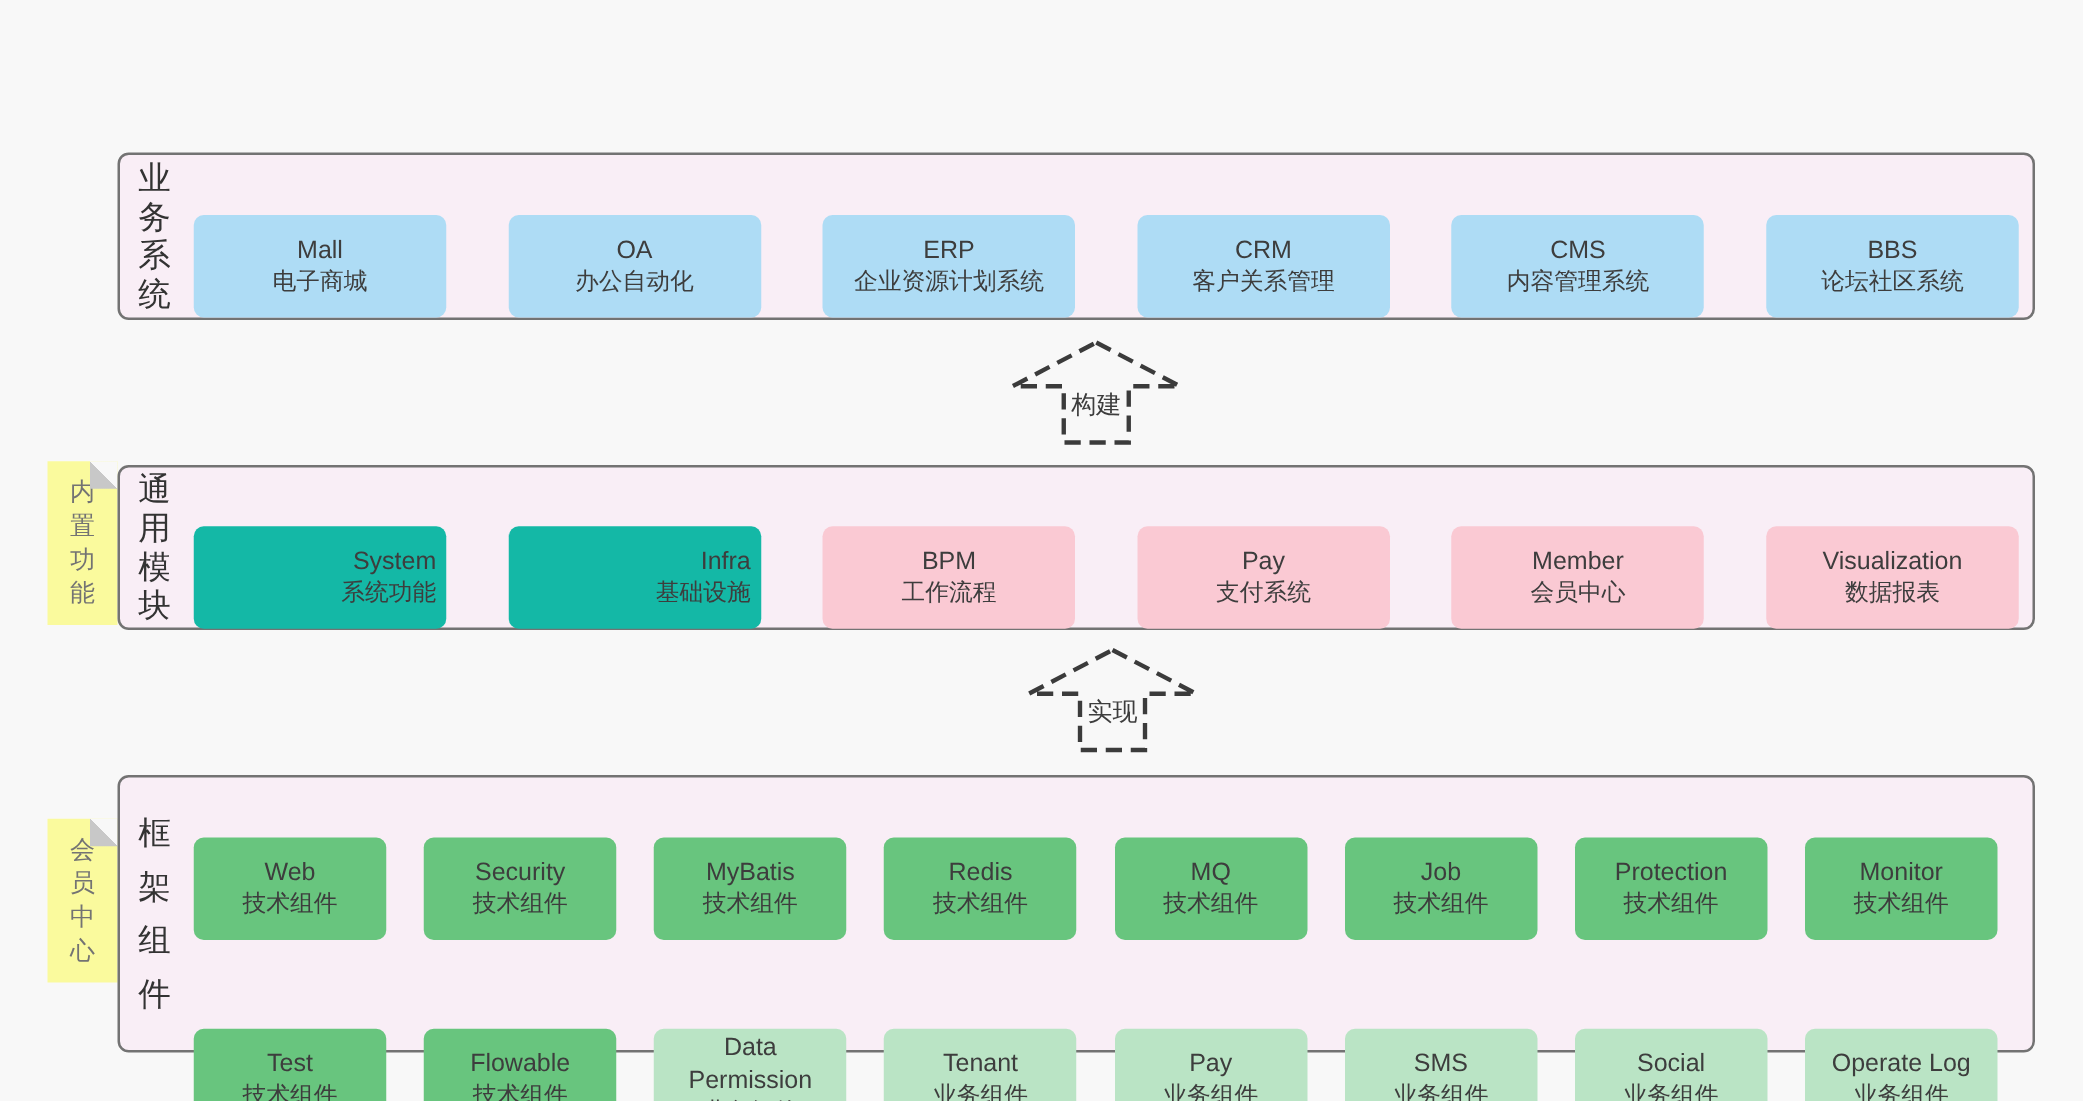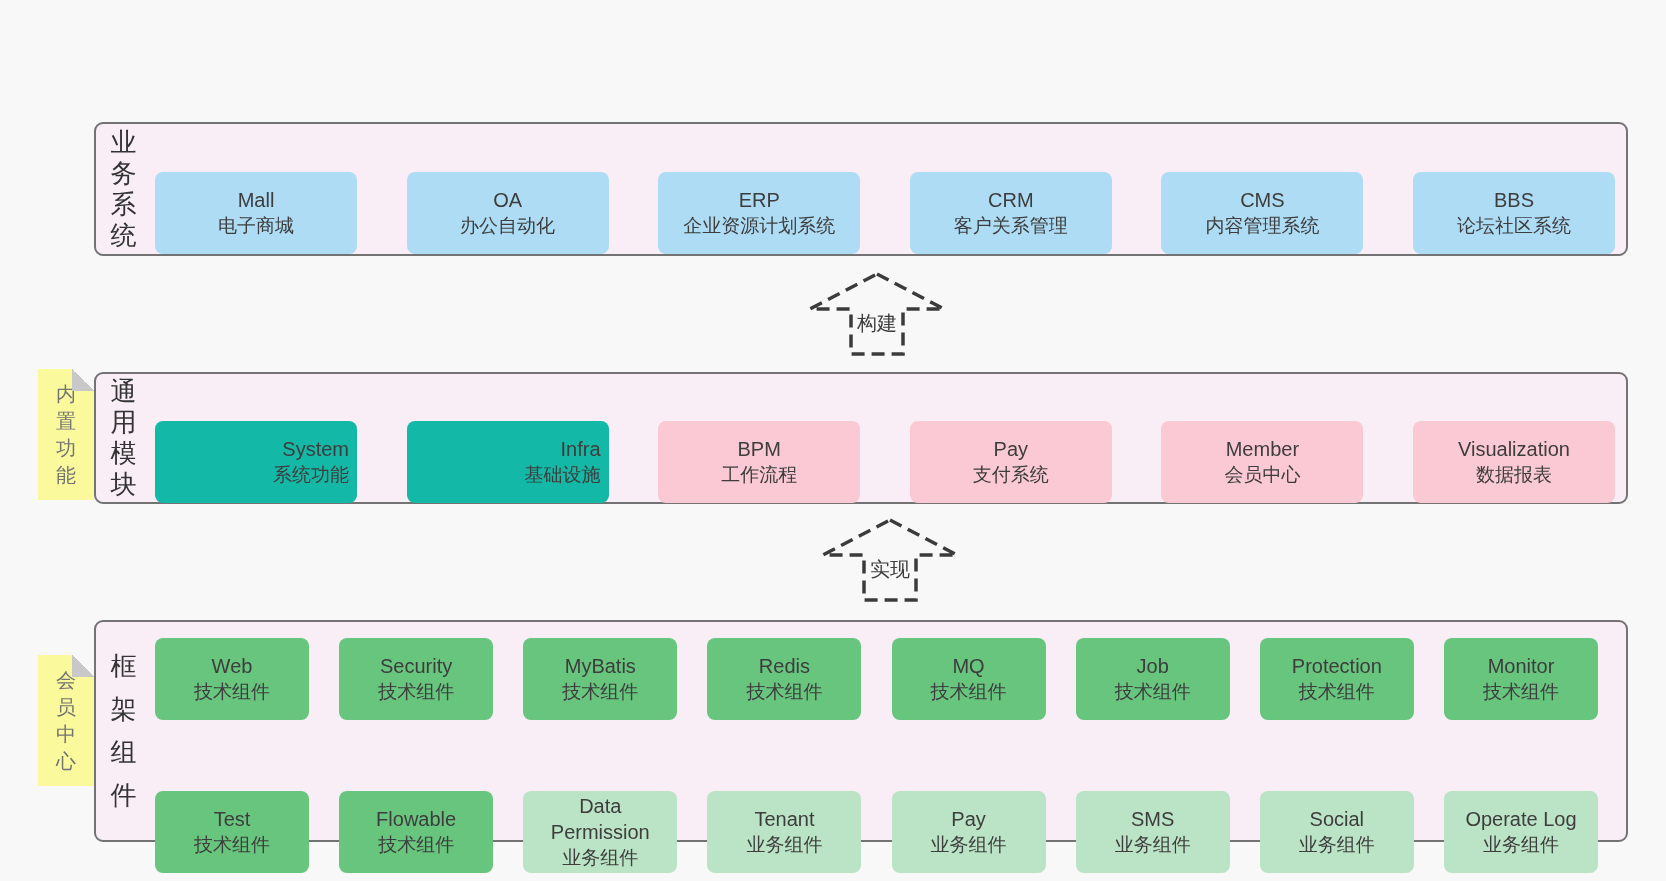--- a/index.html
+++ b/index.html
@@ -27,21 +27,21 @@
     width:28px; font-size:26px; line-height:31px;
     word-break:break-all; text-align:center; color:#333;
   }
   #panel-components .side-label-text { line-height:43px; }
 
   .panel-content {
     flex:1; display:flex; align-items:center;
     justify-content:space-between; padding:0 11px 0 4px;
   }
   #panel-components .panel-content {
-    flex-direction:column; justify-content:center; gap:23px; padding:0 28px 0 4px;
+    flex-direction:column; justify-content:space-between; gap:23px; padding:0 28px 0 4px;
   }
   .row8 { display:flex; justify-content:space-between; width:100%; }
 
   .box {
     border-radius:8px; box-sizing:border-box; padding:0 8px;
     display:flex; flex-direction:column; align-items:center; justify-content:center;
     text-align:center;
     margin-top:48px;
   }
   .box6 { width:202px; height:82px; }

